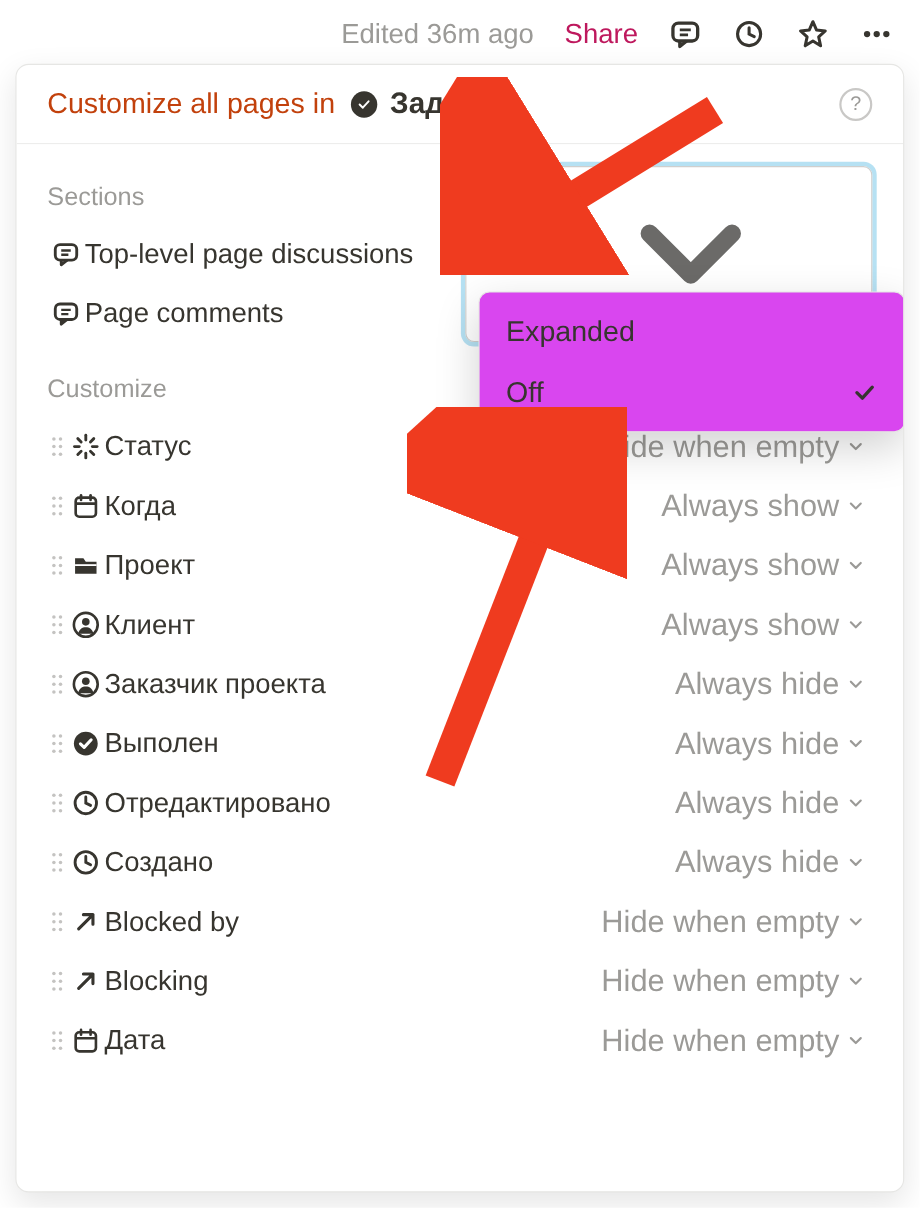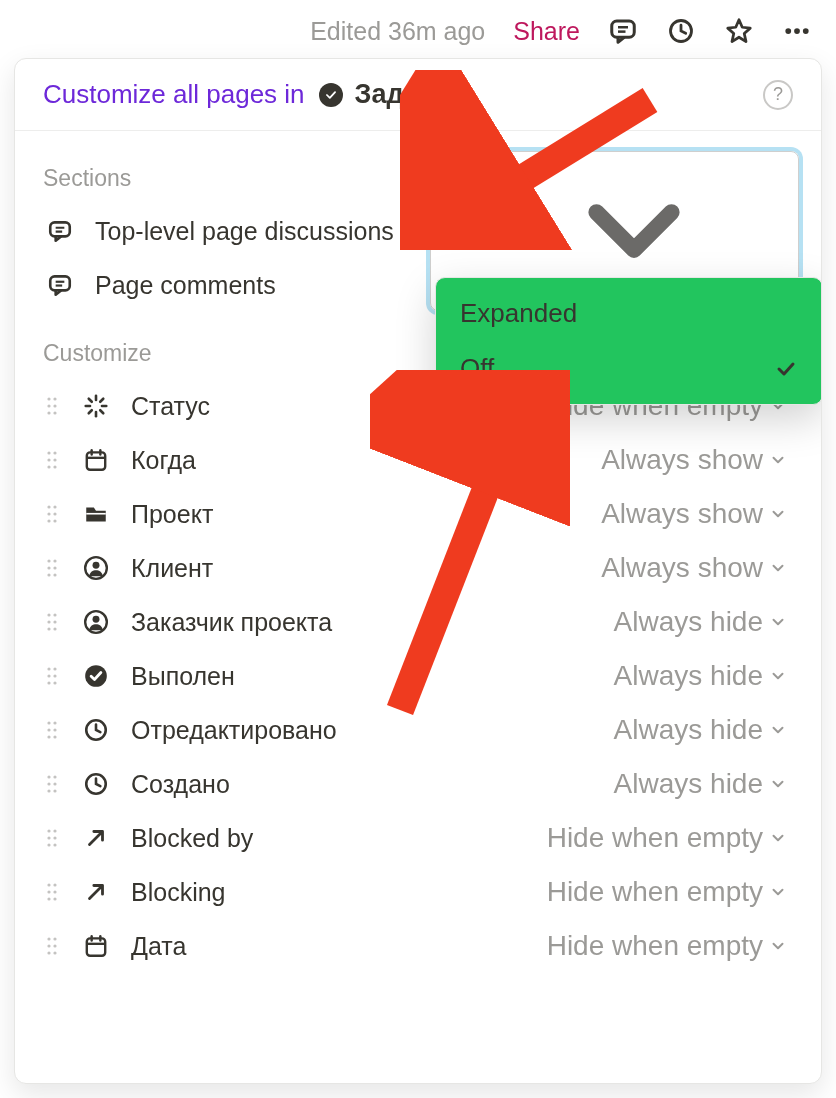--- a/index.html
+++ b/index.html
@@ -37,21 +37,21 @@
     background: #fff;
     overflow: hidden;
   }
   .panel-header {
     display: flex;
     align-items: center;
     padding: 20px 28px;
     border-bottom: 1px solid #ededec;
     gap: 10px;
   }
-  .panel-header .prefix { font-size: 26px; color: #6d28d9; }
+  .panel-header .prefix { font-size: 26px; color: #c2410c; }
   .panel-header .badge {
     width: 24px; height: 24px; border-radius: 50%;
     background: #37352f; color:#fff;
     display:inline-flex; align-items:center; justify-content:center;
     margin-left: 4px; margin-right: 2px;
     flex: none;
   }
   .panel-header .badge svg { width:14px; height:14px; }
   .panel-header .title { font-size: 27px; font-weight: 700; }
   .panel-header .spacer { flex: 1; }
@@ -63,21 +63,21 @@
 
   .panel-body { padding: 18px 28px; }
 
   .section-label {
     font-size: 23px; color: #9b9a97; font-weight: 500;
     margin: 16px 0 12px 0;
   }
 
   .row {
     display: flex; align-items: center;
-    height: 54px; gap: 18px; text-align: center;
+    height: 54px;  text-align: center;
   }
   .row .drag {
     width: 18px; display:flex; align-items:center; justify-content:center;
     color:#c4c3c1; cursor: grab;
   }
   .row .drag svg { width: 12px; height: 20px; }
   .row .r-icon {
     width: 34px; height:34px; display:flex; align-items:center; justify-content:center;
     color:#37352f; flex: none;
   }
@@ -97,23 +97,23 @@
     border: 1px solid #cfcfce;
     border-radius: 8px;
     padding: 4px 14px 4px 16px;
     box-shadow: 0 0 0 4px rgba(46,170,220,0.35);
     cursor: pointer;
   }
 
   
   .popover {
     position: absolute;
-    left: 420px; top: 218px;
+    left: 420px; top: 206px;
     width: 388px;
-    background:#22c55e;
+    background:#d946ef;
     border:1px solid #e6e6e4;
     border-radius:10px;
     box-shadow: 0 14px 40px rgba(0,0,0,0.18);
     padding: 8px 0;
     z-index: 50;
   }
   .popover .p-item {
     display:flex; align-items:center;
     padding: 12px 24px;
     font-size: 26px;

